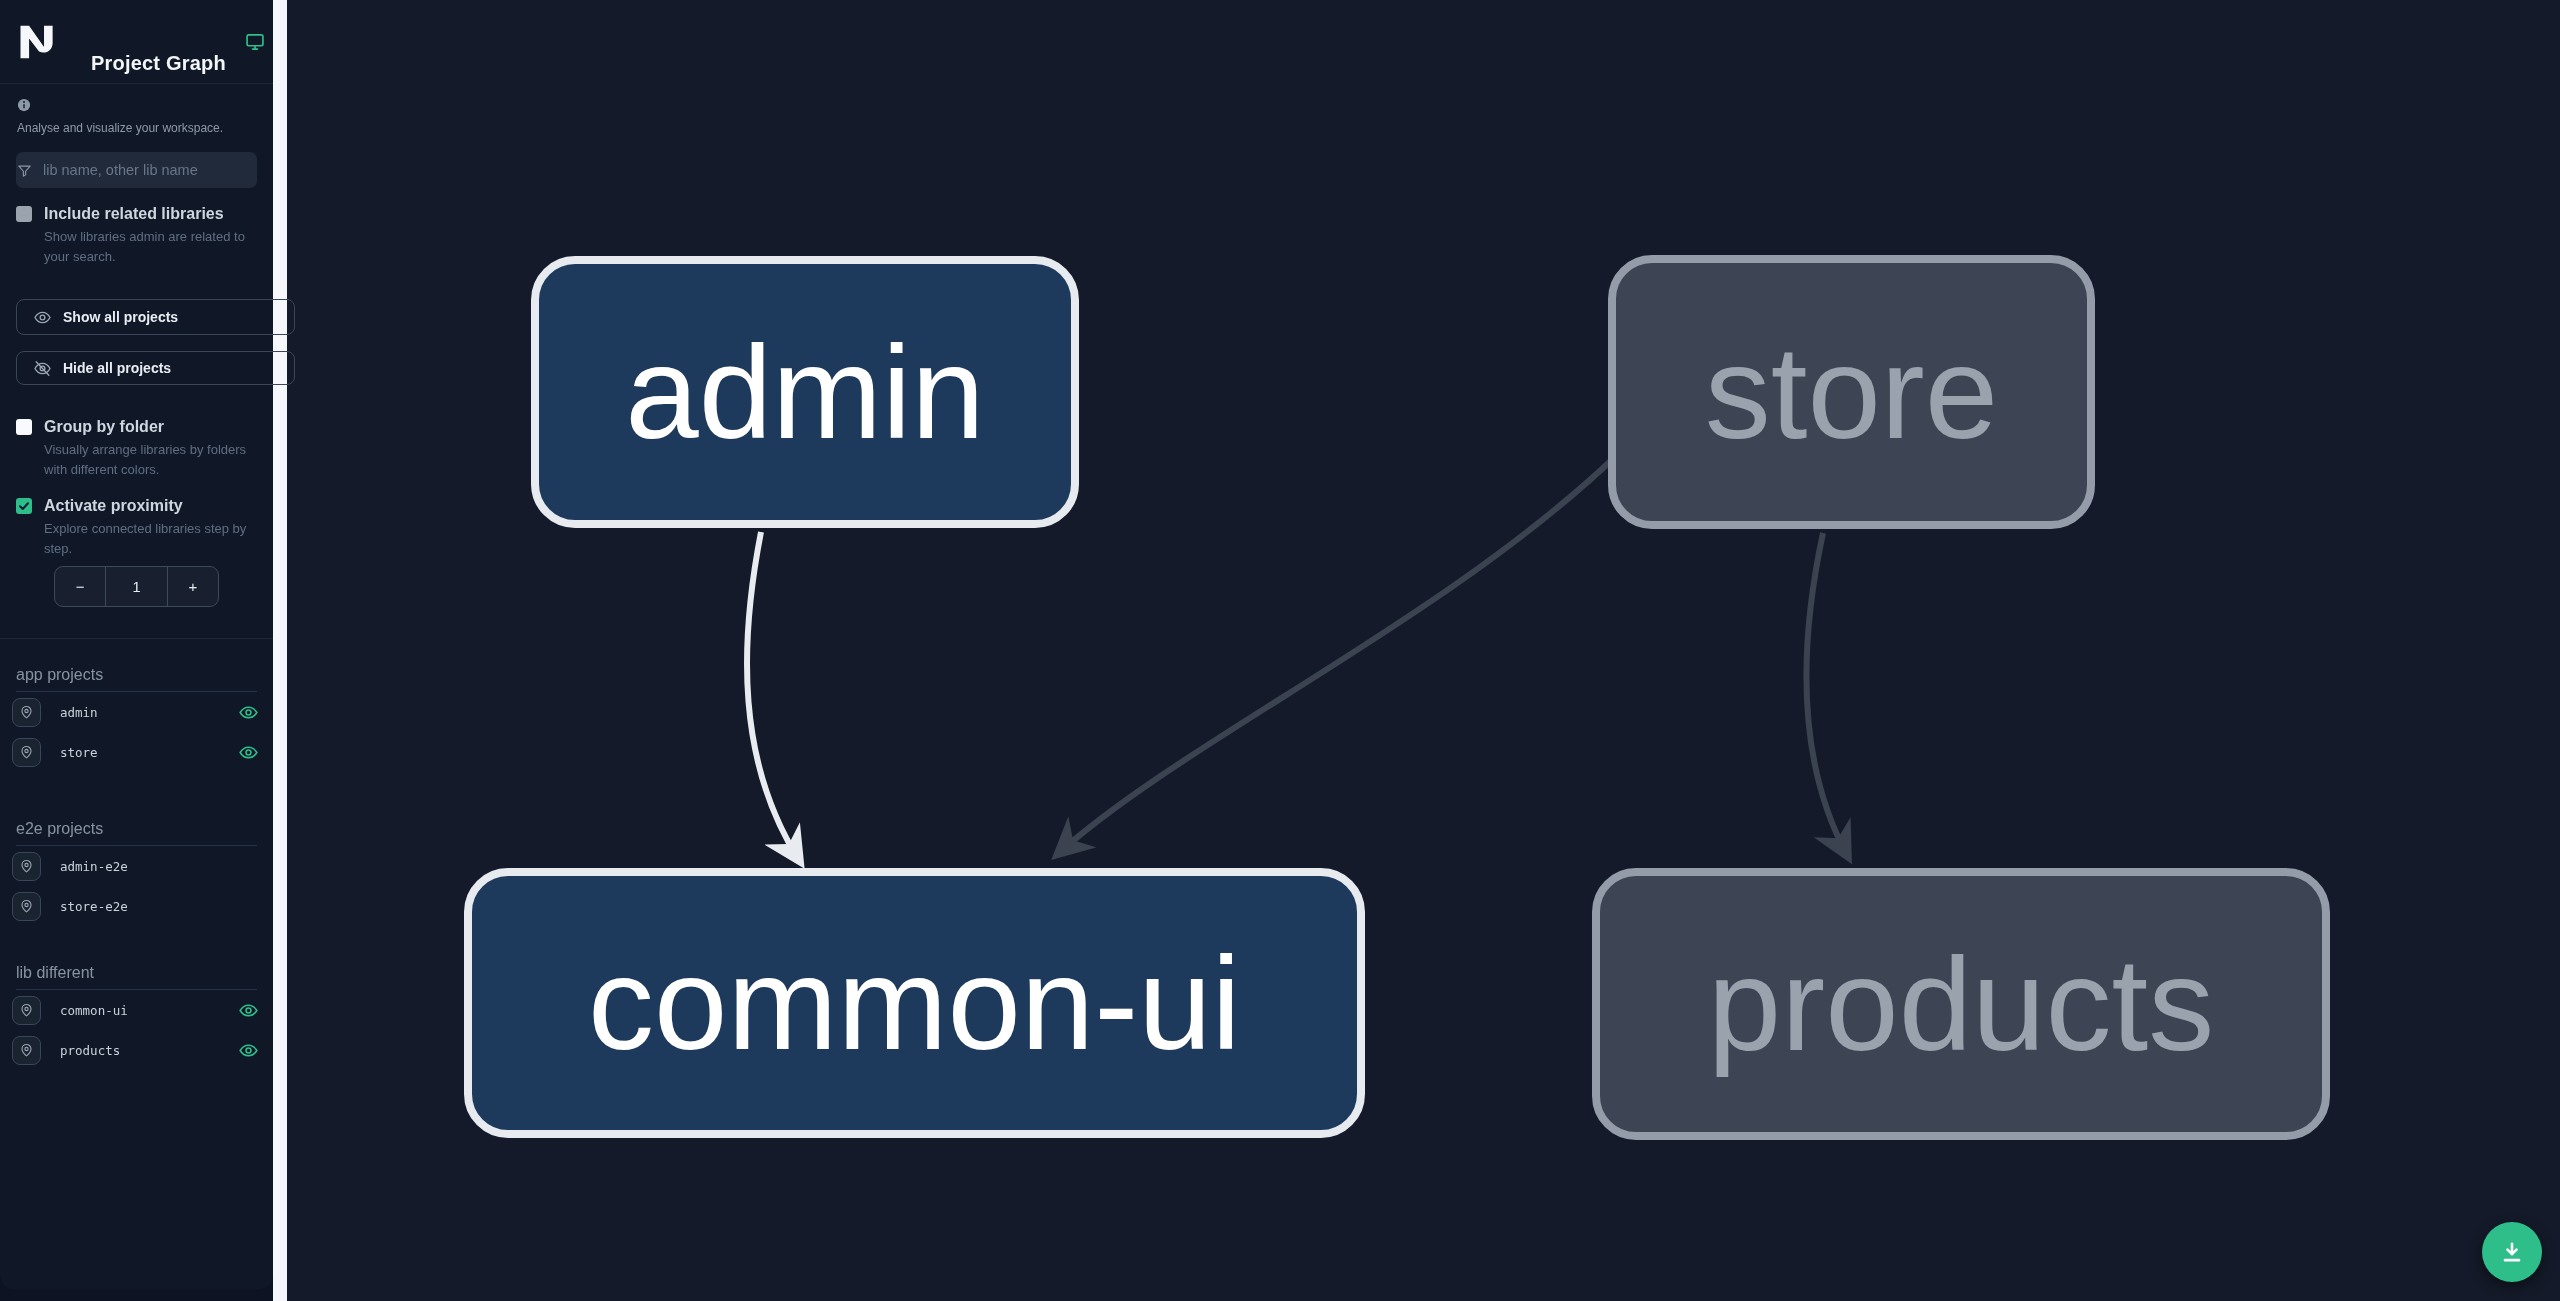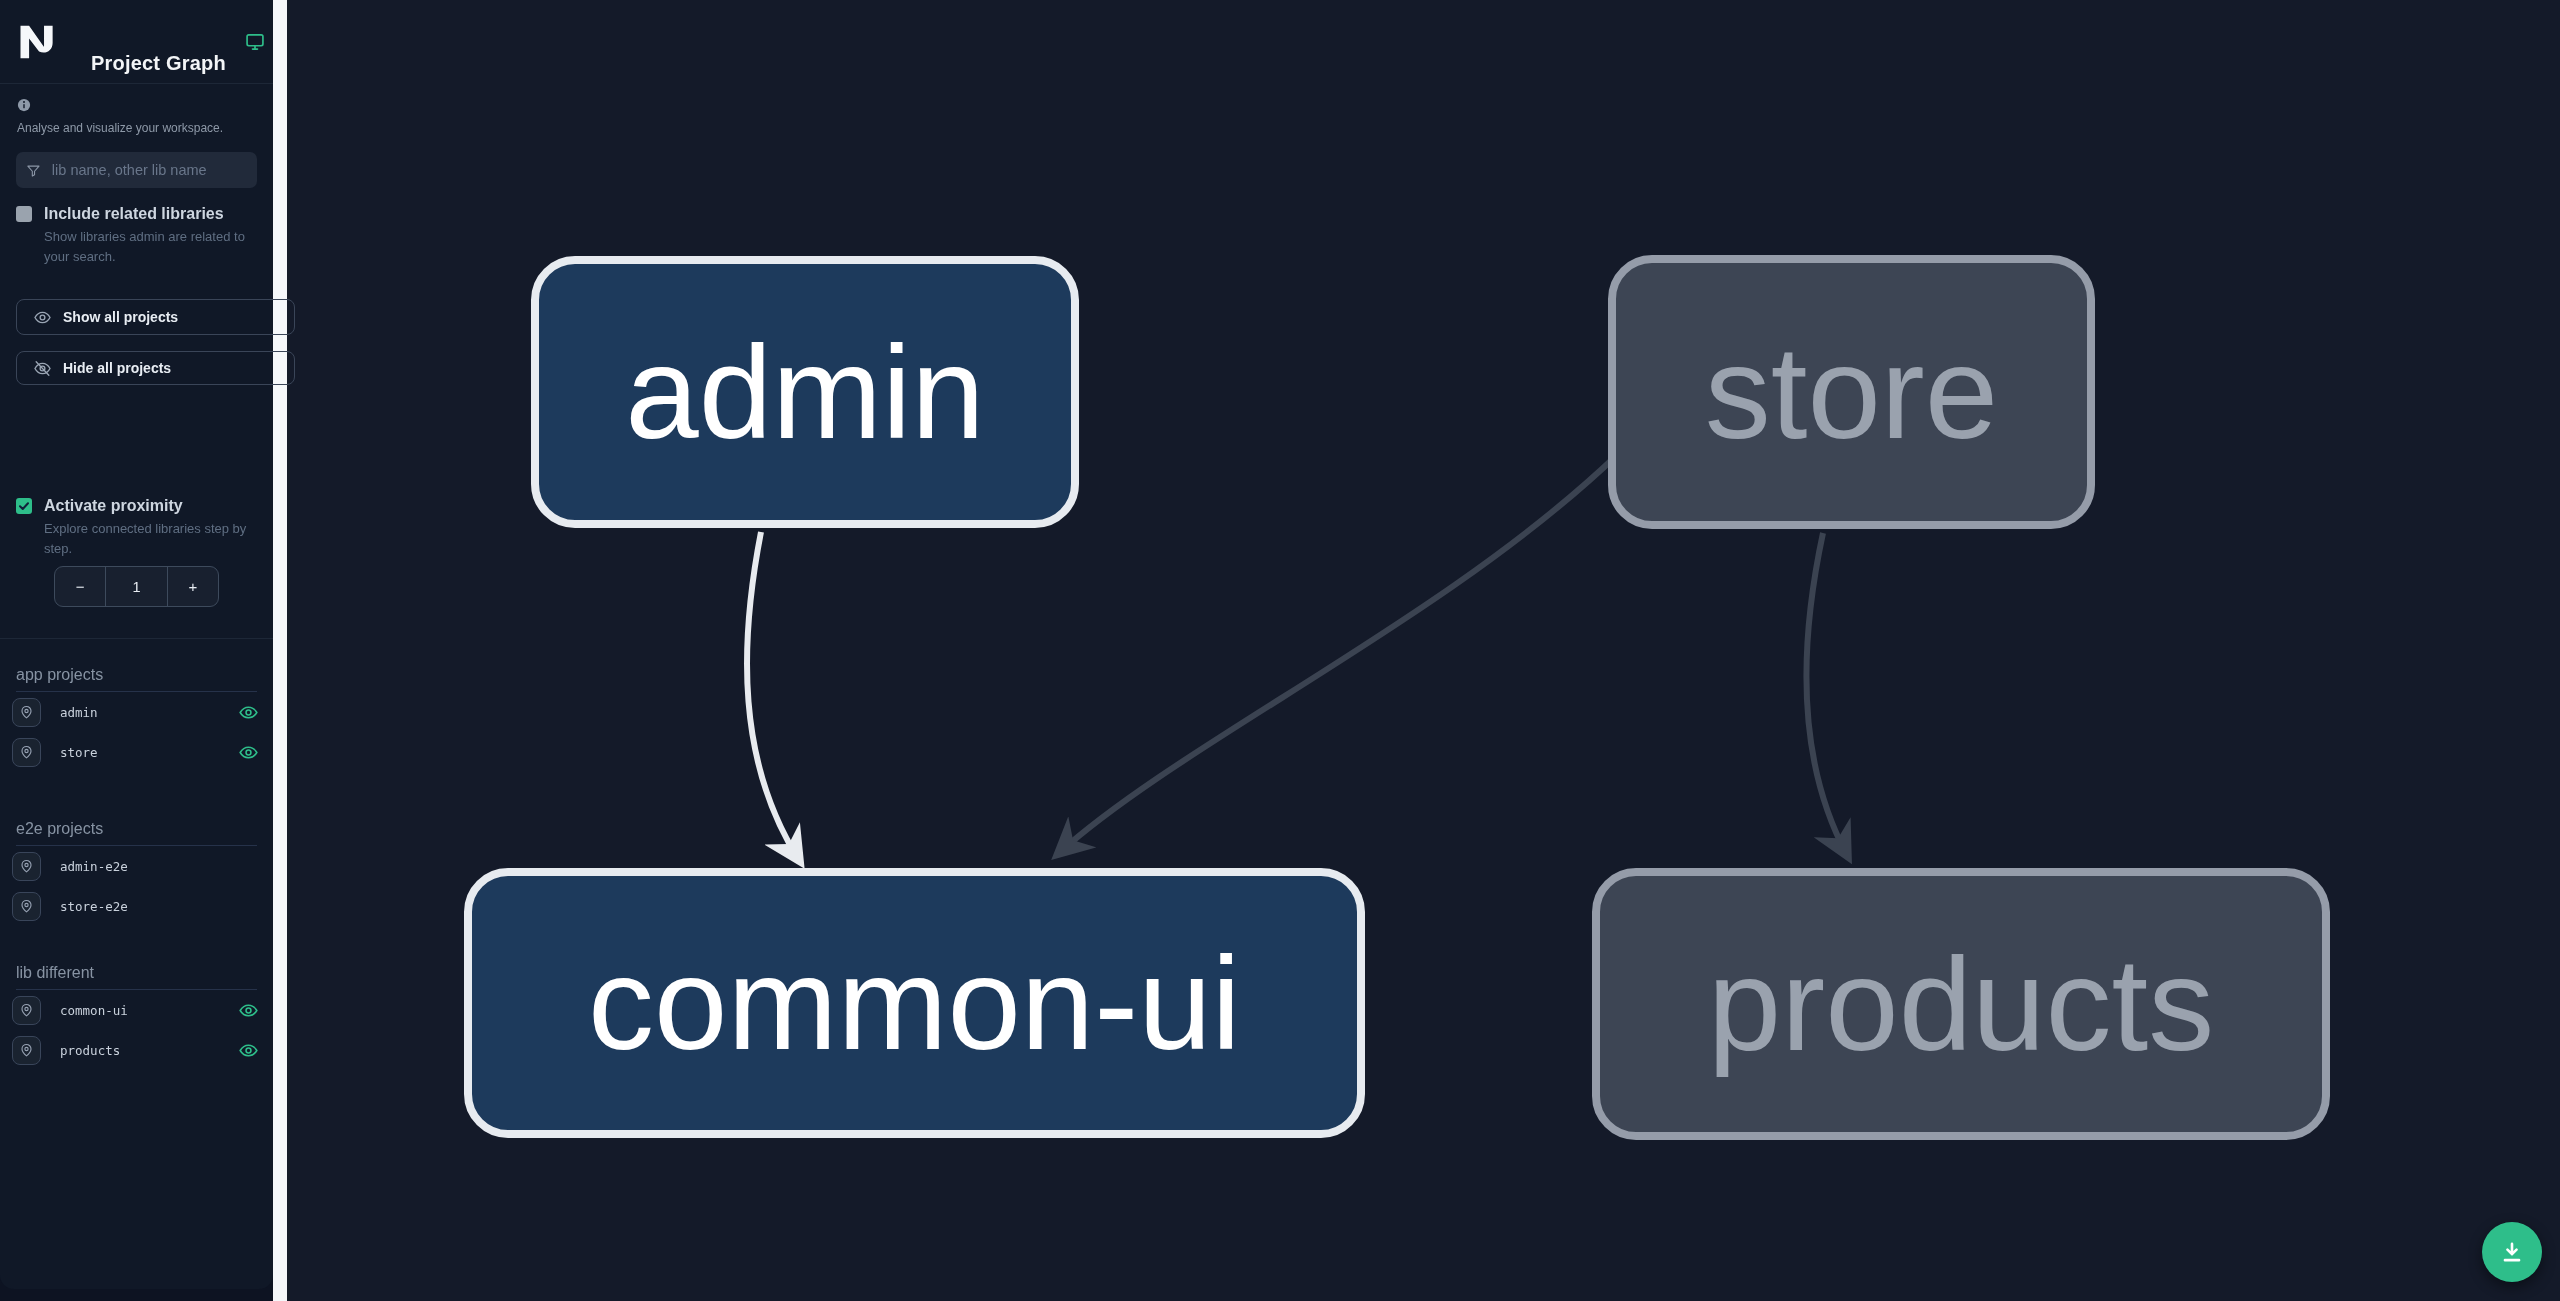--- a/index.html
+++ b/index.html
@@ -13,21 +13,21 @@
 
   .sb-header{position:absolute;left:0;top:0;width:100%;height:84px;display:flex;align-items:center;
              padding-left:17px;box-sizing:border-box;border-bottom:1px solid #1d2737;}
   .sb-title{color:#f3f5f7;font-size:20px;font-weight:700;margin-left:29px;letter-spacing:.2px;margin-top:44px;}
   .monitor{margin-left:19px;display:flex;}
 
   .tagline{position:absolute;left:17px;top:97px;width:240px;display:flex;gap:9px;align-items:flex-start;
            color:#8e99a8;font-size:12px;line-height:1.3;flex-direction:column;}
 
   .filter{position:absolute;left:16px;top:152px;width:241px;height:36px;background:#212a3a;border-radius:7px;
-          display:flex;align-items:center;box-sizing:border-box;padding:0 10px;gap:9px;}
+          display:flex;align-items:center;box-sizing:border-box;padding:0 1px;gap:9px;}
   .filter input{background:transparent;border:0;outline:0;color:#aeb9c9;font-size:14.5px;width:100%;
                 font-family:"Liberation Sans",sans-serif;}
   .filter input::placeholder{color:#69768a;}
 
   .opt{position:absolute;left:16px;width:243px;}
   .opt-row{display:flex;align-items:center;gap:12px;}
   .cbx{width:16px;height:16px;border-radius:3px;flex:0 0 16px;display:flex;align-items:center;justify-content:center;cursor:pointer;}
   .cbx.gray{background:#9aa3ae;}
   .cbx.white{background:#f8fafc;}
   .cbx.green{background:#2ebe8a;}
@@ -122,20 +122,27 @@
 
     <button class="sb-btn" style="top:351px;height:34px">
       <svg width="19" height="19" viewBox="0 0 24 24" fill="none" stroke="#9aa5b4" stroke-width="1.7">
         <path d="M2.5 12s3.5-6.5 9.5-6.5S21.5 12 21.5 12s-3.5 6.5-9.5 6.5S2.5 12 2.5 12z"></path>
           <circle cx="12" cy="12" r="3"></circle>
           <path d="M4 3.5 20 20.5" stroke-linecap="round"></path>
       </svg>
       <span>Hide all projects</span>
     </button>
 
+    <div class="opt" style="top:418px">
+      <div class="opt-row">
+        <span class="cbx white"></span>
+        <span class="opt-label">Group by folder</span>
+      </div>
+      <div class="opt-desc">Visually arrange libraries by folders with different colors.</div>
+    </div>
 
     <div class="opt" style="top:497px">
       <div class="opt-row">
         <span class="cbx green">
           <svg width="12" height="12" viewBox="0 0 24 24" fill="none" stroke="#11203a" stroke-width="4" stroke-linecap="round" stroke-linejoin="round">
               <path d="M4 12.5 9.5 18 20 6.5"></path>
             </svg>
         </span>
         <span class="opt-label">Activate proximity</span>
       </div>

